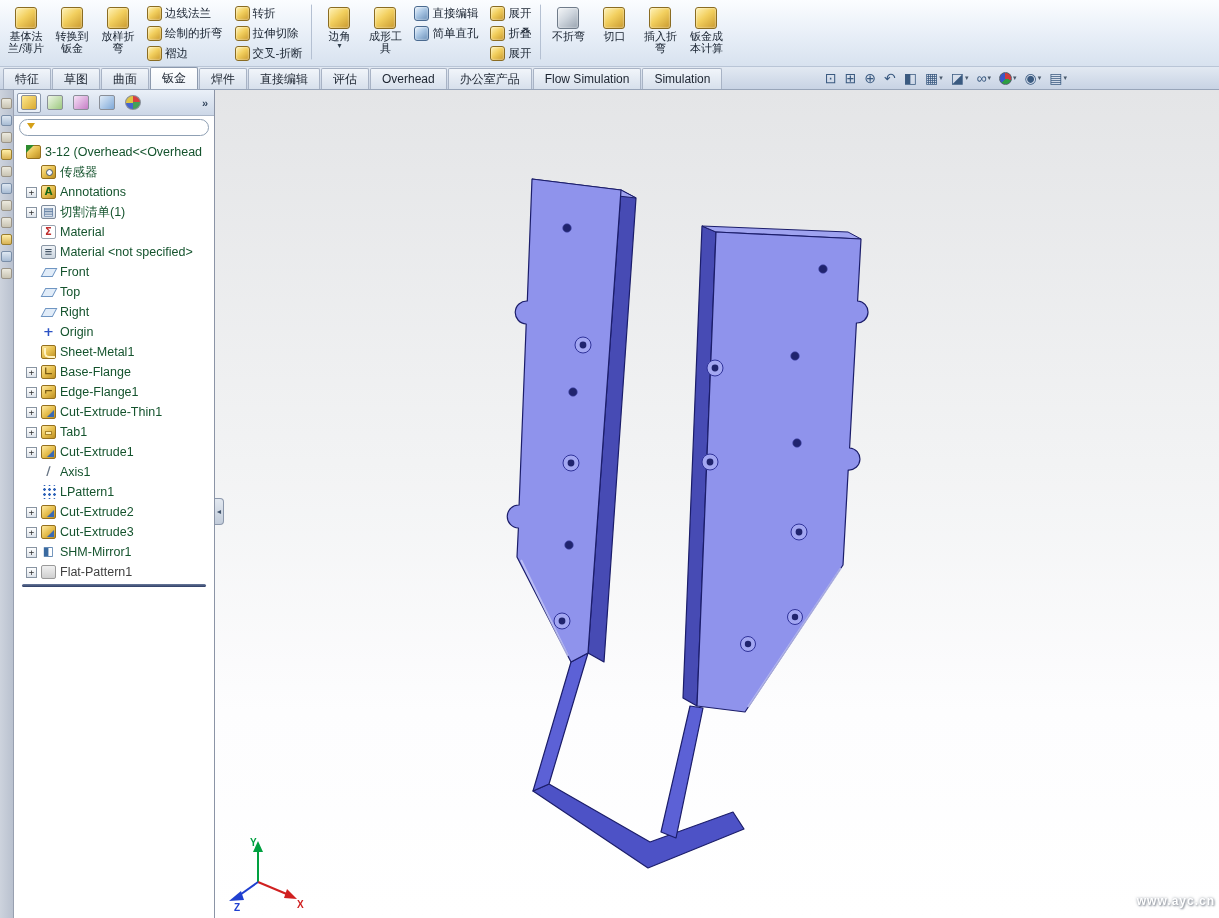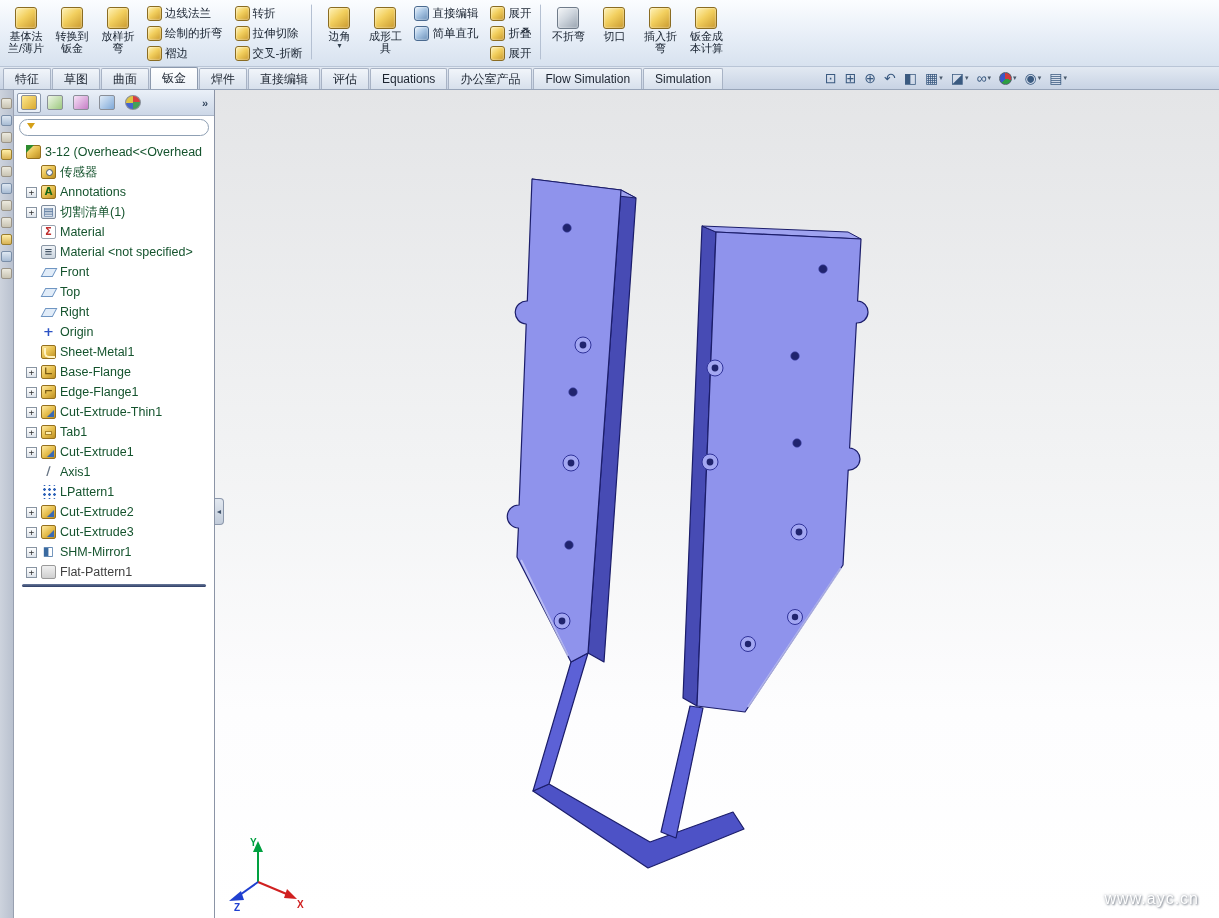--- a/index.html
+++ b/index.html
@@ -89,21 +89,21 @@
   .tic-tab-feature-icon::after{content:"";position:absolute;left:3px;top:5px;right:3px;bottom:3px;background:#ffefb0;border:1px solid #a8832a}
   .tic-flat-pattern-icon{background:linear-gradient(#f0f0f0,#cfcfcf);border-color:#9a9a9a}
   .rollback{height:3px;background:linear-gradient(#6a7a9c,#2c3c64);margin:2px 8px 0 8px;border-radius:2px}
 
   
   .viewport{position:absolute;top:90px;left:215px;right:0;bottom:0;background:linear-gradient(#e4e5e7,#f2f3f4 45%,#fdfdfe 75%,#fff)}
   .vsvg{position:absolute;inset:0;width:100%;height:100%}
   .hole{fill:#20246e;stroke:#4a4eb0;stroke-width:.6}
   .bring{fill:#a3a7f2;stroke:#30339a;stroke-width:1}
   .bhole{fill:#20246e}
-  .watermark{position:absolute;right:20px;bottom:10px;font-size:16px;font-weight:normal;color:#fff;letter-spacing:1px;text-shadow:0 0 3px #9aa0a8,1px 1px 2px #868c96}
+  .watermark{position:absolute;right:4px;bottom:10px;font-size:12px;font-weight:bold;color:#fff;letter-spacing:1px;text-shadow:0 0 3px #9aa0a8,1px 1px 2px #868c96}
   .splitter{position:absolute;left:215px;top:498px;width:9px;height:27px;background:linear-gradient(#e2e8f0,#c2ccda);border:1px solid #8c98ac;border-left:none;border-radius:0 4px 4px 0;display:flex;align-items:center;justify-content:center;font-size:7px;color:#41536b;z-index:5}
 </style>
 </head>
 <body>
 
 <div class="ribbon">
 
     <div class="rbtn k-large">
       <span class="ric ric-base-flange-icon"></span>
       <span class="rl1">基体法</span>
@@ -276,21 +276,21 @@
 
       <div class="tab">
         <span>直接编辑</span>
       </div>
 
       <div class="tab">
         <span>评估</span>
       </div>
 
       <div class="tab">
-        <span>Equations</span>
+        <span>Overhead</span>
       </div>
 
       <div class="tab">
         <span>办公室产品</span>
       </div>
 
       <div class="tab">
         <span>Flow Simulation</span>
       </div>
 

